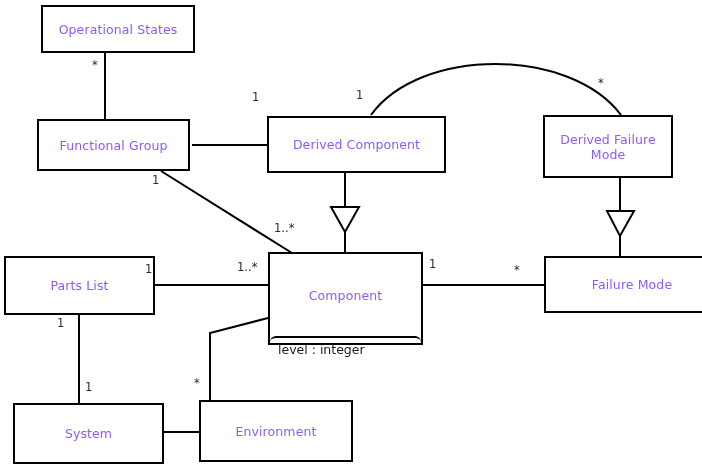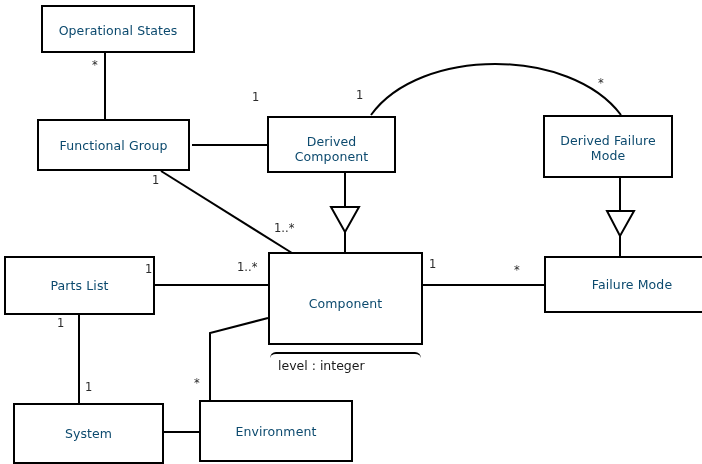--- a/index.html
+++ b/index.html
@@ -32,24 +32,24 @@
     display: flex;
     flex-direction: column;
     z-index: 5;
   }
   .class-name {
     flex: 1 1 auto;
     display: flex;
     align-items: center;
     justify-content: center;
     font-size: 12.5px;
-    color: #0c4a6e;
+    color: #8b5cf6;
     letter-spacing: 0.1px;
     text-align: center;
-    padding: 16px 4px;
+    padding: 8px 4px;
   }
   .class-attrs {
     border-top: 2px solid #000000;
     padding: 4px 0 4px 8px;
     font-size: 12.5px;
     color: #1a1a1a;
     display: flex;
     align-items: center;
     border-radius: 6px;
   }
@@ -95,21 +95,21 @@
   </svg>
 
   <div class="uml-class" style="left:41px; top:5px; width:154px; height:48px;">
     <div class="class-name">Operational States</div>
   </div>
 
   <div class="uml-class" style="left:37px; top:119px; width:153px; height:52px;">
     <div class="class-name">Functional Group</div>
   </div>
 
-  <div class="uml-class" style="left:267px; top:116px; width:129px; height:57px;">
+  <div class="uml-class" style="left:267px; top:116px; width:179px; height:57px;">
     <div class="class-name">Derived Component</div>
   </div>
 
   <div class="uml-class" style="left:543px; top:115px; width:130px; height:63px;">
     <div class="class-name">Derived Failure Mode</div>
   </div>
 
   <div class="uml-class" style="left:4px; top:256px; width:151px; height:59px;">
     <div class="class-name">Parts List</div>
   </div>

